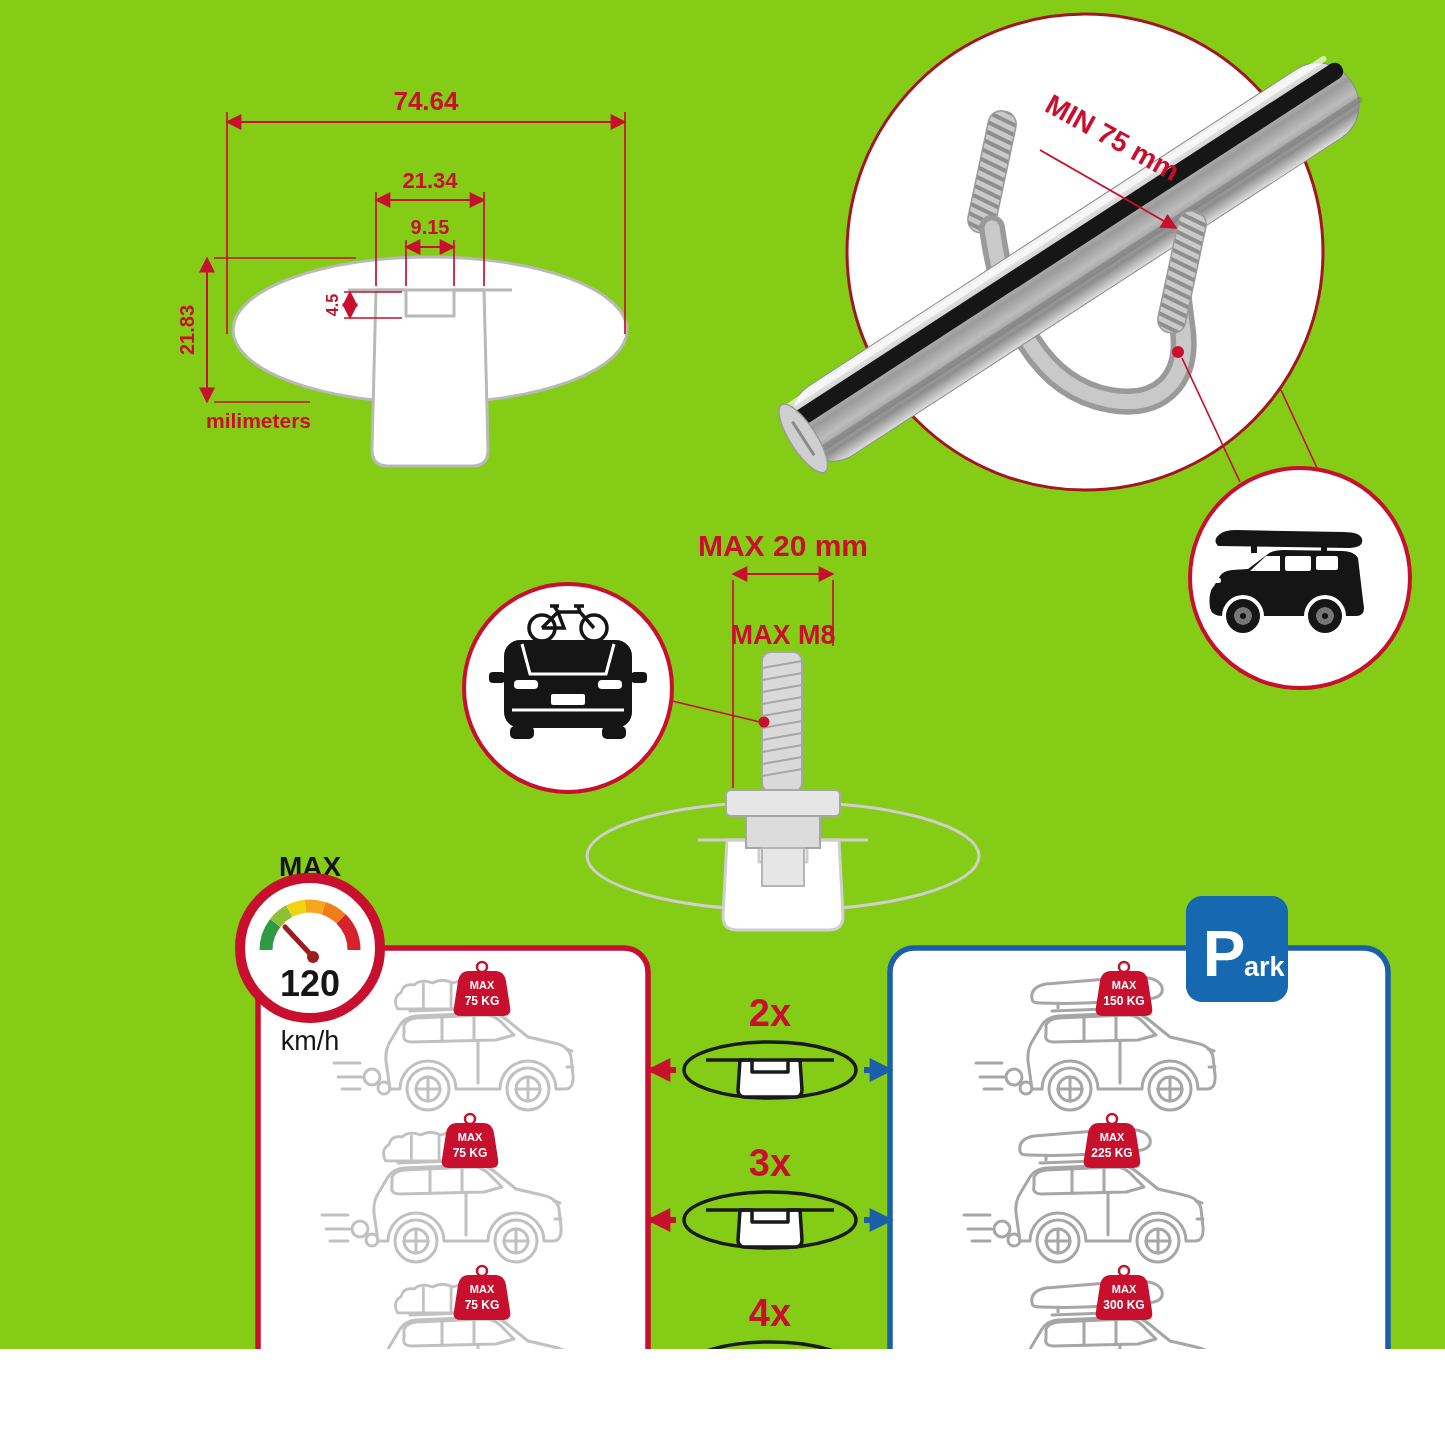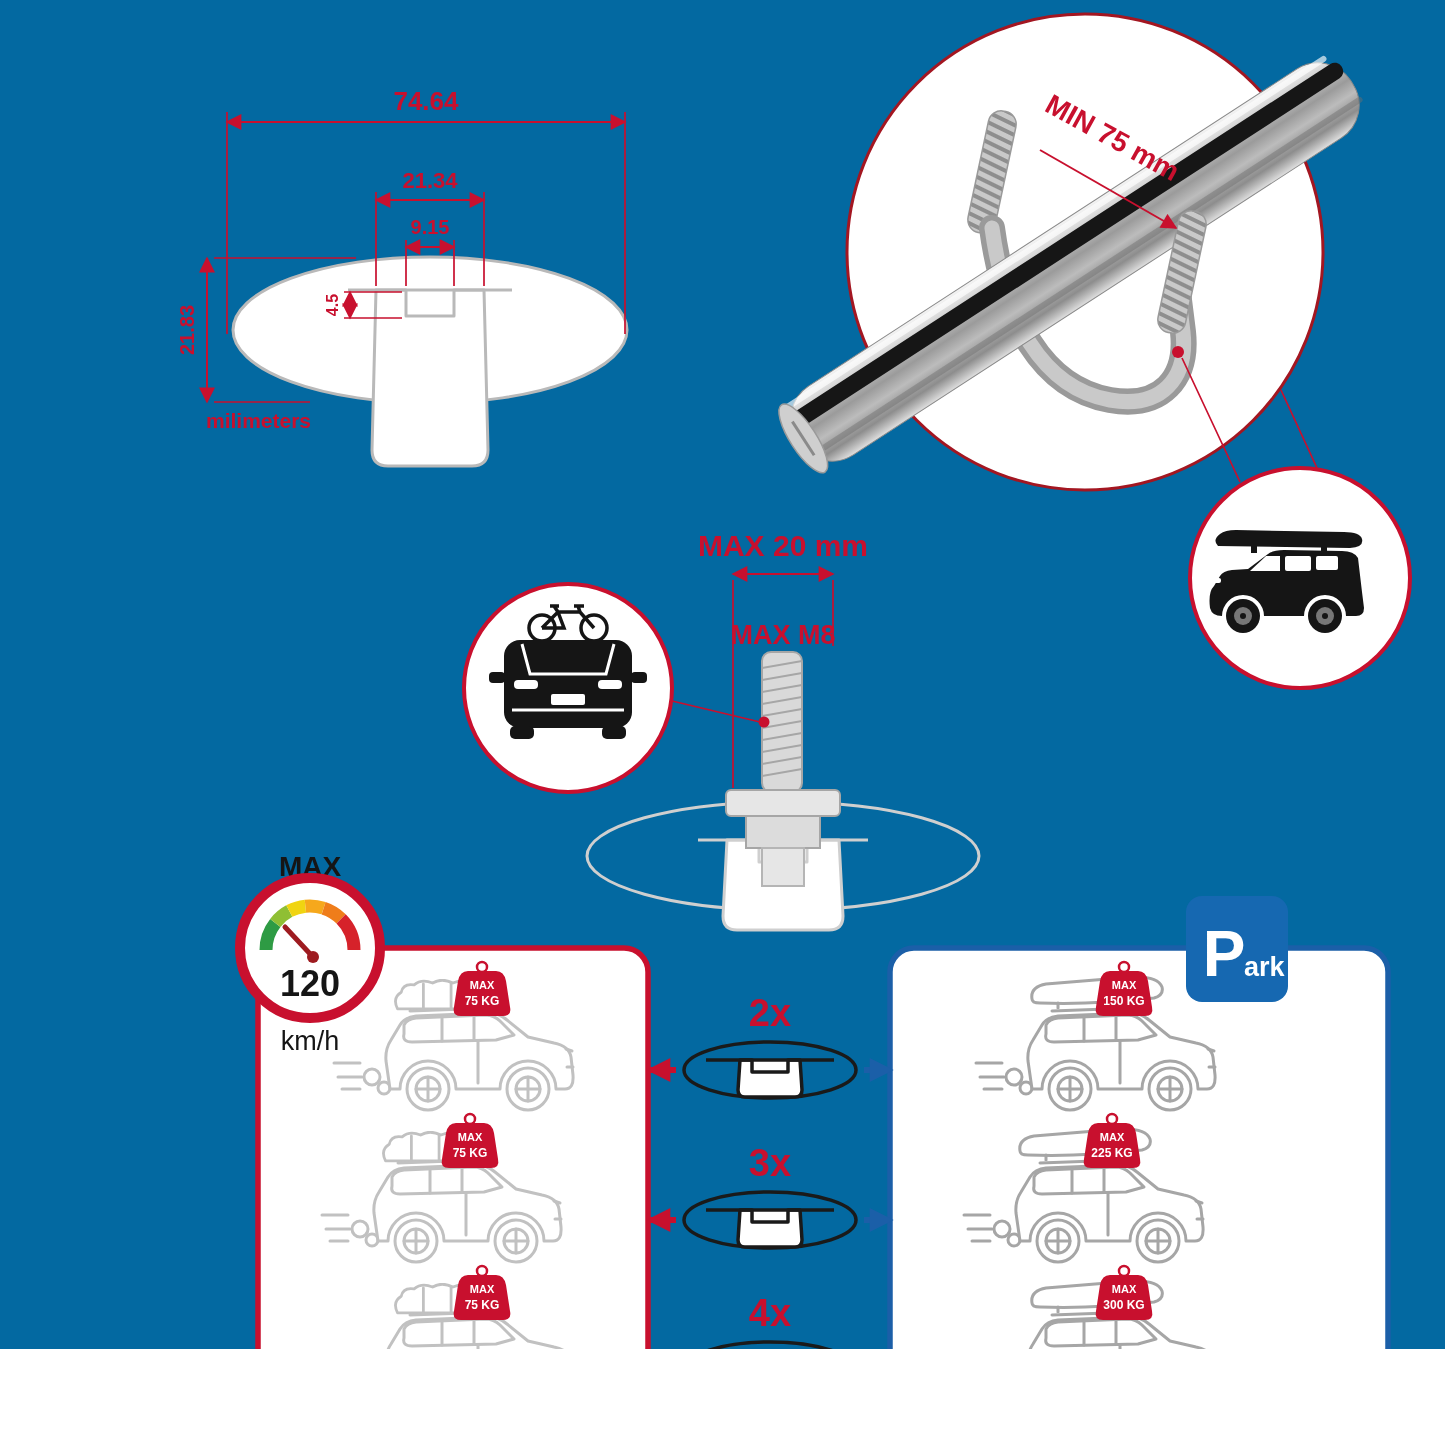--- a/index.html
+++ b/index.html
@@ -1,16 +1,16 @@
 <!DOCTYPE html>
 <html style="--red: #c8102e; --dark_red: #a31621; --blue: #1b5fa8; --sign_blue: #1668b1; --bar_gray: #b9b9b9; --black: #151515;"><head>
 <meta charset="utf-8">
 <style>
   html,body{margin:0;padding:0;background:#fff}
-  .canvas{position:relative;width:1445px;height:1349px;background:#0369a1;overflow:hidden;font-family:"Liberation Sans",sans-serif}
+  .canvas{position:relative;width:1445px;height:1349px;background:#84cc16;overflow:hidden;font-family:"Liberation Sans",sans-serif}
   svg{position:absolute;left:0;top:0}
   text{font-family:"Liberation Sans",sans-serif}
   .dim{stroke:var(--red,#c8102e);stroke-width:2;fill:none}
   .dimthin{stroke:var(--red,#c8102e);stroke-width:1.7;fill:none}
   .t-red{fill:var(--red,#c8102e);font-weight:bold}
   .t-black{fill:#151515;font-weight:bold}
   .panel-red{fill:#fff;stroke:var(--red,#c8102e);stroke-width:5.5}
   .panel-blue{fill:#fff;stroke:var(--blue,#1b5fa8);stroke-width:5.5}
   .tag-ring{fill:none;stroke:var(--red,#c8102e);stroke-width:2.5}
   .tag-body{fill:var(--red,#c8102e)}

